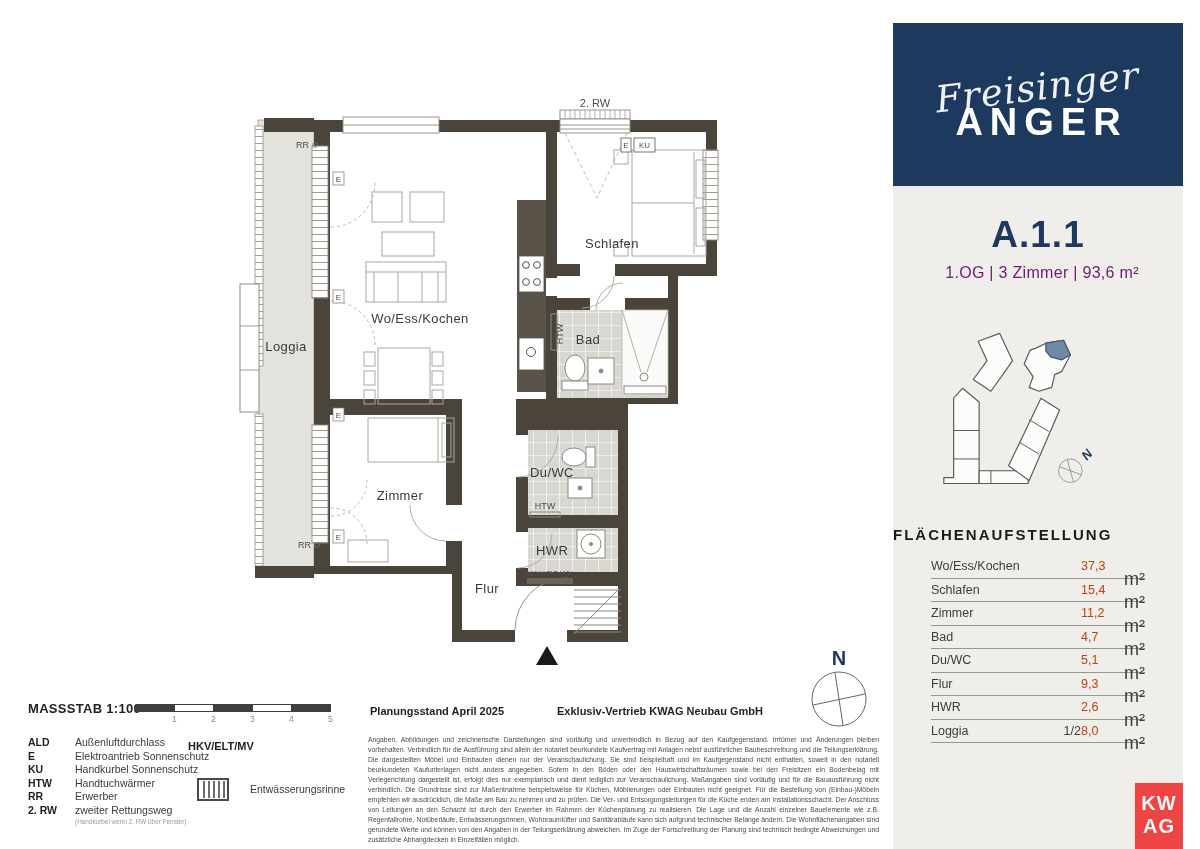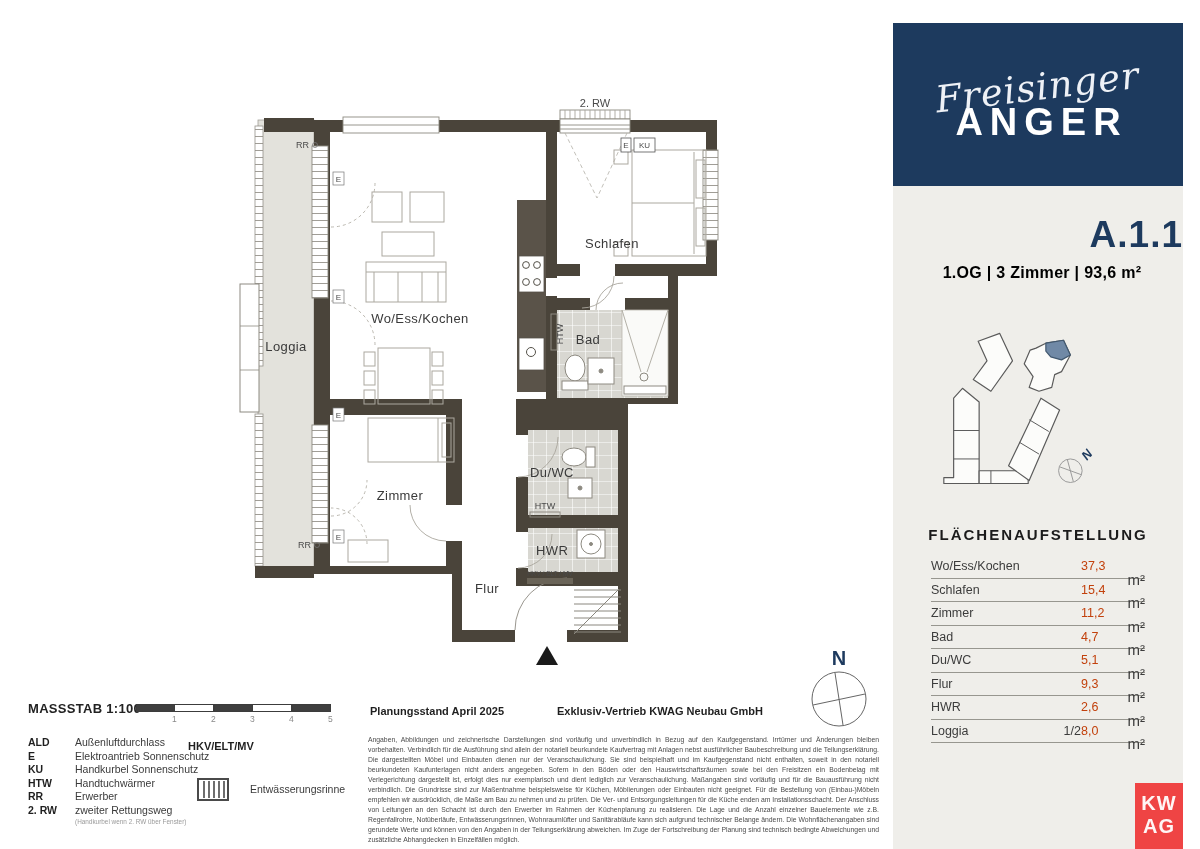--- a/index.html
+++ b/index.html
@@ -32,31 +32,31 @@
   #planning { left:370px; top:705px; font-size:11px; font-weight:bold; color:#1f1f1f; }
   #sales { left:513px; top:705px; font-size:11px; font-weight:bold; color:#1f1f1f;padding-left:44px; }
   #disclaimer { left:368px; top:735px; width:511px; font-size:6.8px; line-height:1.47; color:#4b4b4b; text-align:justify; }
   #main-compass { left:803px; top:645px; }
 
   
   #panel { position:absolute; left:893px; top:23px; width:290px; height:826px; background:#efeeea; }
   #brand-box { height:163px; background:#1d3a5e; display:flex; flex-direction:column; align-items:center; justify-content:center; }
   #brand-script { font-family:"DejaVu Serif", serif; font-style:italic; font-size:37px; color:#eef1f6; transform:rotate(-7deg); letter-spacing:1px; }
   #brand-caps { font-size:38px; font-weight:600; letter-spacing:7px; color:#ffffff; margin-top:-8px; margin-right:-7px; }
-  #unit-id { margin-top:28px; text-align:right; font-size:37px; font-weight:bold; color:#1d3a5e; letter-spacing:1px; }
-  #unit-meta { margin-top:8px; text-align:center; font-size:16px; font-weight:bold; color:#000000; letter-spacing:.3px;padding-left:8px; }
+  #unit-id { margin-top:28px; text-align:center; font-size:37px; font-weight:bold; color:#1d3a5e; letter-spacing:1px; }
+  #unit-meta { margin-top:8px; text-align:center; font-size:16px; font-weight:normal; color:#701a75; letter-spacing:.3px;padding-left:8px; }
   #site-svg { display:block; margin:20px auto 0 auto; }
-  #area-title { margin-top:18px; text-align:center; font-size:15px; font-weight:bold; letter-spacing:2px; color:#1b1b1b; }
+  #area-title { margin-top:18px; font-size:15px; font-weight:bold; letter-spacing:2px; color:#1b1b1b; }
   #area-table { margin:12px 38px 0 38px; }
   .a-row { display:flex; align-items:center; height:23.5px; border-bottom:1px solid #97968f; }
   .a-row:last-child { border-bottom:1px solid #97968f; }
   .a-label { flex:1; font-size:12.5px; color:#3c3c3c; }
   .a-frac { width:30px; text-align:right; font-size:12.5px; color:#3c3c3c; }
   .a-val { width:38px; font-size:12.5px; color:#c2410c; }
-  .a-unit { width:26px; text-align:right; font-size:15px; color:#3c3c3c;margin-top:26px; }
+  .a-unit { width:26px; text-align:right; font-size:18px; color:#3c3c3c;margin-top:26px; }
   #watermark { position:absolute; right:0; bottom:0; width:48px; height:66px; background:#ef4444; color:rgba(255,255,255,.95); font-weight:bold; font-size:20px; line-height:23px; text-align:center; padding-top:9px; letter-spacing:1px; }
 </style>
 </head>
 <body>
 
 <div id="page">
 
   <svg id="plan-svg" width="884" height="700" viewBox="0 0 884 700">
     <defs>
       <pattern id="tiles" width="13" height="13" patternUnits="userSpaceOnUse">

